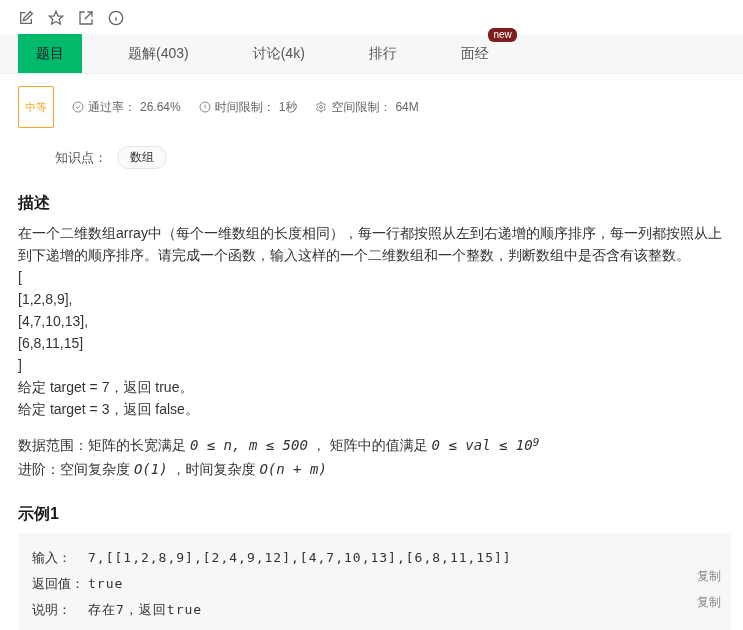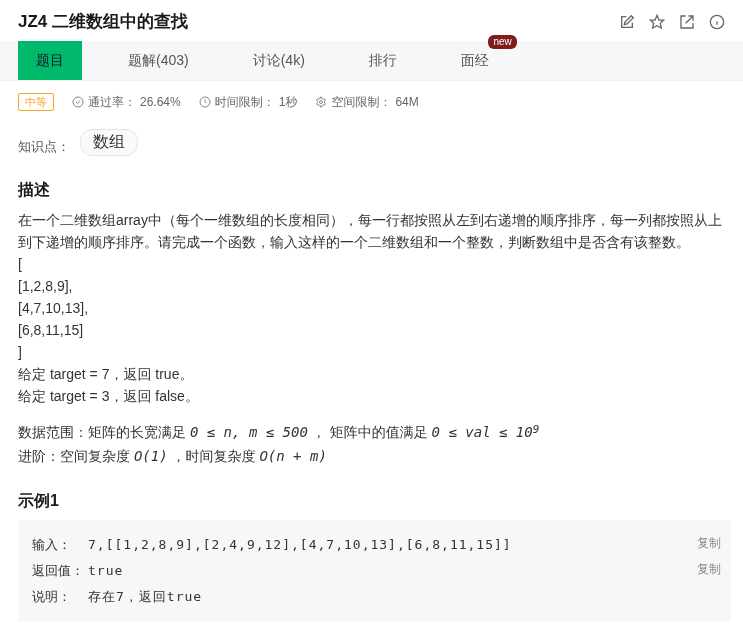--- a/index.html
+++ b/index.html
@@ -7,44 +7,43 @@
   .header { display: flex; align-items: center; justify-content: space-between; padding: 10px 18px 8px 18px; }
   .title { font-size: 17px; font-weight: 700; color: #1a1a1a; }
   .header-icons { display: flex; gap: 14px; color: #555; }
   .header-icons span { cursor: pointer; display: inline-flex; }
   .tabs-wrap { position: relative; }
   .tabs { display: flex; background: #f7f7f7; border-bottom: 1px solid #eee; height: 40px; align-items: stretch; padding-left: 18px; gap: 28px; }
   .tab { display: flex; align-items: center; justify-content: center; padding: 0 18px; font-size: 14px; color: #555; cursor: pointer; position: relative; }
   .tab.active { background: #00b96b; color: #0f172a; }
   .badge-new { position: absolute; top: -6px; right: -10px; background: #7f1d1d; color: #fff; font-size: 10px; padding: 1px 5px; border-radius: 6px; line-height: 12px; }
   .meta { display: flex; align-items: center; gap: 18px; padding: 12px 18px; font-size: 12px; color: #666; }
-  .diff-tag { border: 1px solid #f5a623; color: #f5a623; padding: 0 6px; border-radius: 2px; font-size: 11px; line-height: 16px; }
+  .diff-tag { border: 1px solid #f5a623; color: #f5a623; padding: 12px 6px; border-radius: 2px; font-size: 11px; line-height: 16px; }
   .meta-item { display: inline-flex; align-items: center; gap: 4px; }
   .meta-item svg { width: 12px; height: 12px; }
-  .kp-row { padding: 6px 18px 14px 18px; display: flex; align-items: flex-end; gap: 10px; font-size: 13px; }
+  .kp-row { padding: 6px 18px 14px 18px; display: flex; align-items: center; gap: 10px; font-size: 13px; margin-left: 37px; }
   .kp-label { color: #555; }
-  .kp-tag { border: 1px solid #e5e5e5; background: #fafafa; padding: 2px 12px; border-radius: 12px; font-size: 16px; color: #333; }
+  .kp-tag { border: 1px solid #e5e5e5; background: #fafafa; padding: 2px 12px; border-radius: 12px; font-size: 12px; color: #333; }
   .section { padding: 0 12px 14px 18px; }
   .h2 { font-size: 16px; font-weight: 700; margin: 10px 0 8px 0; }
   .desc { font-size: 14px; line-height: 22px; color: #333; }
   .mono { font-family: "Menlo","Consolas",monospace; font-style: italic; }
   .idt { display: inline-block; transform: translateY(-4px); font-size: 11px; }
   .example { background: #f6f7f8; padding: 12px 14px; position: relative; font-size: 13px; line-height: 26px; color: #333; }
   .ex-row { display: flex; }
   .ex-label { width: 56px; color: #333; }
   .ex-val { font-family: "Menlo","Consolas",monospace; letter-spacing: 1px; color: #333; }
-  .copy-btn { position: absolute; right: 10px; font-size: 12px; color: #888; cursor: pointer; }
+  .copy-btn { position: absolute; right: 10px; font-size: 12px; color: #888; cursor: pointer; margin-top: 20px; }
   .copy1 { top: 10px; }
   .copy2 { top: 36px; }
 </style>
 </head>
 <body>
 
 <div class="header">
-  <div class="title">JZ4 二维数组中的查找</div>
   <div class="header-icons">
     <span>
         <svg width="16" height="16" viewBox="0 0 24 24" fill="none" stroke="#666" stroke-width="2">
           <path d="M11 4H4v16h16v-7"></path>
           <path d="M18.5 2.5l3 3L12 15l-4 1 1-4 9.5-9.5z"></path>
         </svg>
       </span>
     <span>
         <svg width="16" height="16" viewBox="0 0 24 24" fill="none" stroke="#666" stroke-width="2">
           <polygon points="12 2 15 9 22 9.3 17 14 18.5 21 12 17.5 5.5 21 7 14 2 9.3 9 9"></polygon>

